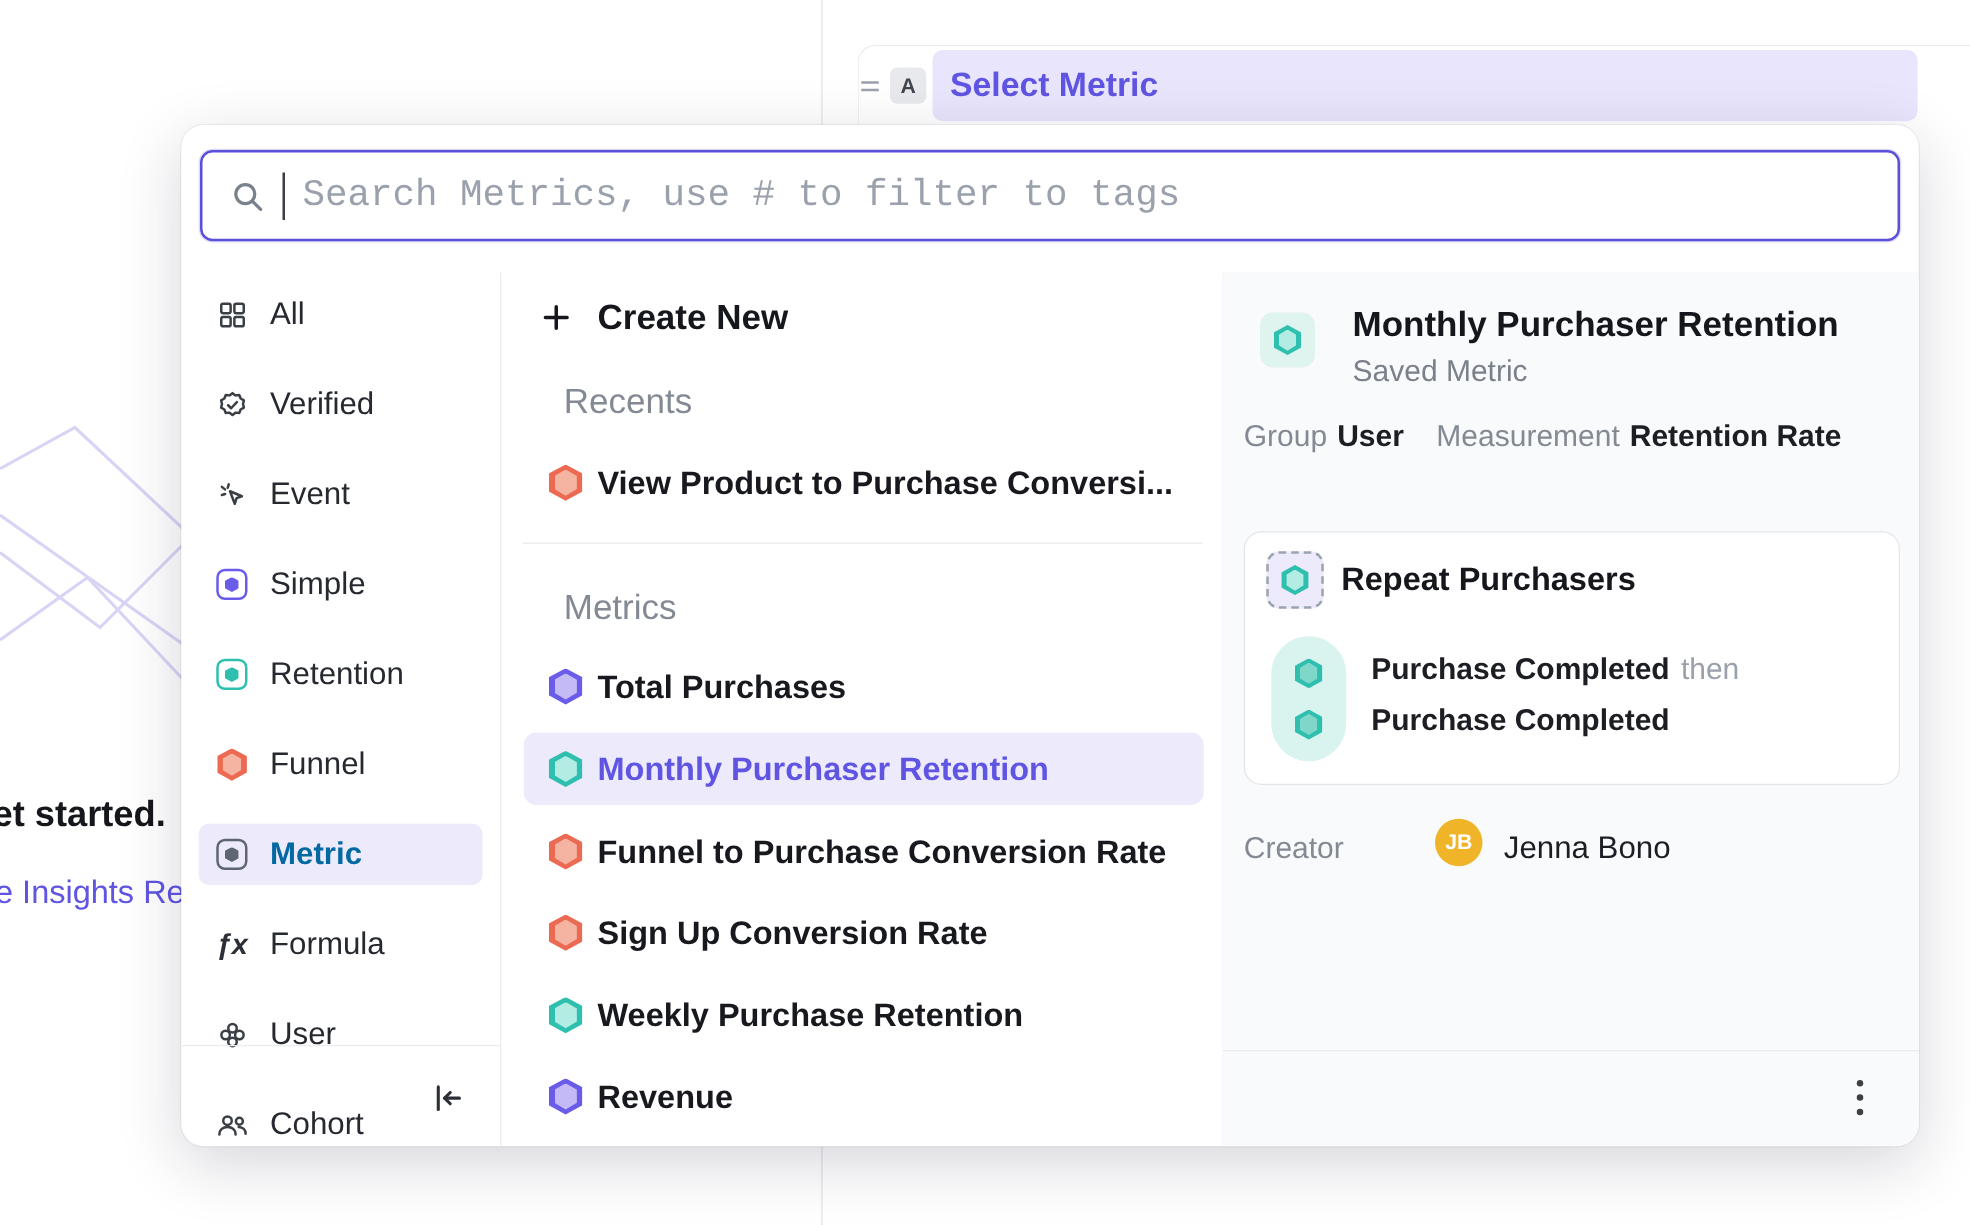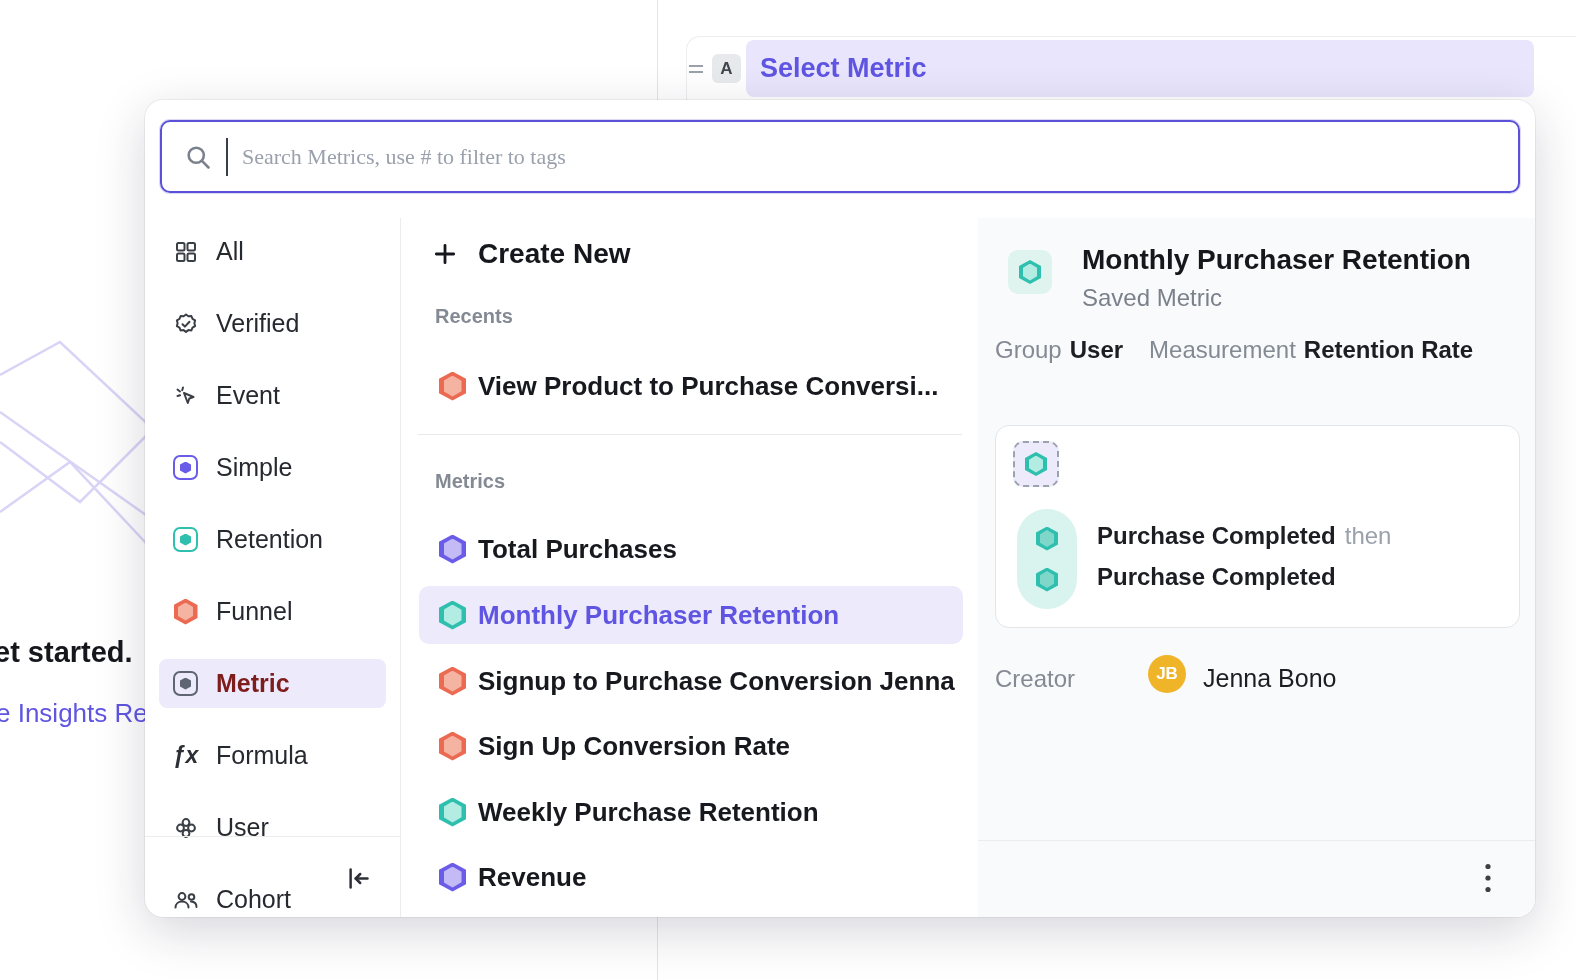--- a/index.html
+++ b/index.html
@@ -18,32 +18,32 @@
   .block-a{position:absolute;left:712px;top:54px;width:29px;height:29px;background:#e8e9ec;border-radius:6px;display:flex;align-items:center;justify-content:center;font-weight:700;font-size:17px;color:#42464d;cursor:pointer}
   .metric-pill{position:absolute;left:746px;top:40px;width:788px;height:57px;background:#e8e5fc;border-radius:8px;display:flex;align-items:center;padding-left:14px;font-size:27px;font-weight:700;color:#5f55e2;cursor:pointer}
 
   
   .modal{position:absolute;left:145px;top:100px;width:1390px;height:817px;background:#fff;border-radius:18px;overflow:hidden;
          box-shadow:0 14px 50px rgba(25,25,60,.18),0 0 0 1px rgba(0,0,0,.05)}
 
   
   .search{position:absolute;left:15px;top:20px;width:1360px;height:73px;border:2px solid #5b51d8;border-radius:10px;display:flex;align-items:center;padding:0 22px;gap:14px;box-shadow:0 0 0 1px rgba(91,81,216,.22)}
   .search .caret{width:2px;height:38px;background:#3a3f46;flex:none}
-  .search input{flex:1;border:none;outline:none;background:transparent;font-family:Liberation Serif, serif;font-size:22px;color:#1d4ed8}
+  .search input{flex:1;border:none;outline:none;background:transparent;font-family:Liberation Mono, monospace;font-size:30px;color:#1d4ed8}
   .search input::placeholder{color:#9aa1ac}
 
   
   .div-sidebar{position:absolute;left:255px;top:118px;width:1px;height:699px;background:#ececee}
   .div-middle{position:absolute;left:833px;top:118px;width:1px;height:699px;background:#ececee}
 
   
   .sidebar{position:absolute;left:0;top:118px;width:255px;height:699px}
   .side-list{display:flex;flex-direction:column;gap:23px;padding:9px 14px 0}
   .side-item{height:49px;border-radius:8px;display:flex;align-items:center;gap:17px;padding:0 13px;font-size:25px;font-weight:400;color:#26292f;cursor:pointer}
-  .side-item.selected{background:#eceafb;color:#7f1d1d;font-weight:700}
+  .side-item.selected{background:#eceafb;color:#0369a1;font-weight:700}
   .side-icon{width:27px;display:flex;justify-content:center;flex:none}
   .side-divider{position:absolute;left:0;top:618px;width:255px;height:1px;background:#ececee}
   .collapse-btn{position:absolute;left:190px;top:637px;width:46px;height:46px;display:flex;align-items:center;justify-content:center;cursor:pointer;border-radius:8px}
 
   
   .sqhex{width:25px;height:25px;border-radius:7px;border:2.4px solid currentColor;display:inline-flex;align-items:center;justify-content:center;flex:none}
   .sqhex .hx{width:11px;height:12px;background:currentColor;clip-path:polygon(50% 0,100% 25%,100% 75%,50% 100%,0 75%,0 25%)}
   .c-purple{color:#6a5ce8}.c-teal{color:#2ebfae}.c-gray{color:#5f6672}
   .fx{font-style:italic;font-weight:700;font-size:23px;color:#2c3036}
 
@@ -53,21 +53,21 @@
   .hex .o{inset:0}.hex .f{inset:4px 4.5px}
   .hex.purple .o{background:#6a5ce8}.hex.purple .f{background:#c4bbf6}
   .hex.teal .o{background:#2ebfae}.hex.teal .f{background:#b3ece3}
   .hex.orange .o{background:#ec6a52}.hex.orange .f{background:#f5b3a2}
   .hex.solid .f{background:#7ed7c9}
   .hex.sm{width:22px;height:24px}.hex.sm .f{inset:3.5px 4px}
 
   
   .middle{position:absolute;left:255px;top:118px;width:578px;height:699px}
   .create-new{position:absolute;left:32px;top:14px;height:44px;display:flex;align-items:center;gap:20px;font-size:28px;font-weight:700;color:#15171c;cursor:pointer}
-  .col-heading{position:absolute;left:35px;font-size:20px;font-weight:700;color:#848a94}
+  .col-heading{position:absolute;left:51px;font-size:28px;font-weight:400;color:#848a94}
   .recents-heading{top:87px}
   .metrics-heading{top:252px}
   .list-row{position:absolute;left:19px;width:544px;height:58px;border-radius:10px;display:flex;align-items:center;padding-left:20px;gap:12px;font-size:26px;font-weight:700;color:#17191e;cursor:pointer;white-space:nowrap;overflow:hidden}
   .list-row.selected{background:#edeafc;color:#5f55e2}
   .mid-divider{position:absolute;left:18px;top:216px;width:544px;height:1px;background:#e8e9eb}
 
   
   .preview{position:absolute;left:833px;top:118px;width:557px;height:699px;background:#f9fafb}
   .preview-icon{position:absolute;left:30px;top:32px;width:44px;height:44px;border-radius:10px;background:#dff3ef;display:flex;align-items:center;justify-content:center}
   .preview-title{position:absolute;left:104px;top:26px;font-size:28px;font-weight:700;color:#15171c;white-space:nowrap}
@@ -264,21 +264,21 @@
           <i class="o"></i>
           <i class="f"></i>
         </span>
       <span>Monthly Purchaser Retention</span>
     </div>
     <div class="list-row" style="top:434px">
       <span class="hex orange">
           <i class="o"></i>
           <i class="f"></i>
         </span>
-      <span>Signup to Purchase Conversion Jenna</span>
+      <span>Funnel to Purchase Conversion Rate</span>
     </div>
     <div class="list-row" style="top:499px">
       <span class="hex orange">
           <i class="o"></i>
           <i class="f"></i>
         </span>
       <span>Sign Up Conversion Rate</span>
     </div>
     <div class="list-row" style="top:565px">
       <span class="hex teal">
@@ -317,20 +317,21 @@
       </div>
     </div>
 
     <div class="def-card">
       <div class="dashed-box">
         <span class="hex teal sm">
             <i class="o"></i>
             <i class="f"></i>
           </span>
       </div>
+      <div class="def-title">Repeat Purchasers</div>
       <div class="capsule">
         <span class="hex teal sm solid">
             <i class="o"></i>
             <i class="f"></i>
           </span>
         <span class="hex teal sm solid">
             <i class="o"></i>
             <i class="f"></i>
           </span>
       </div>

